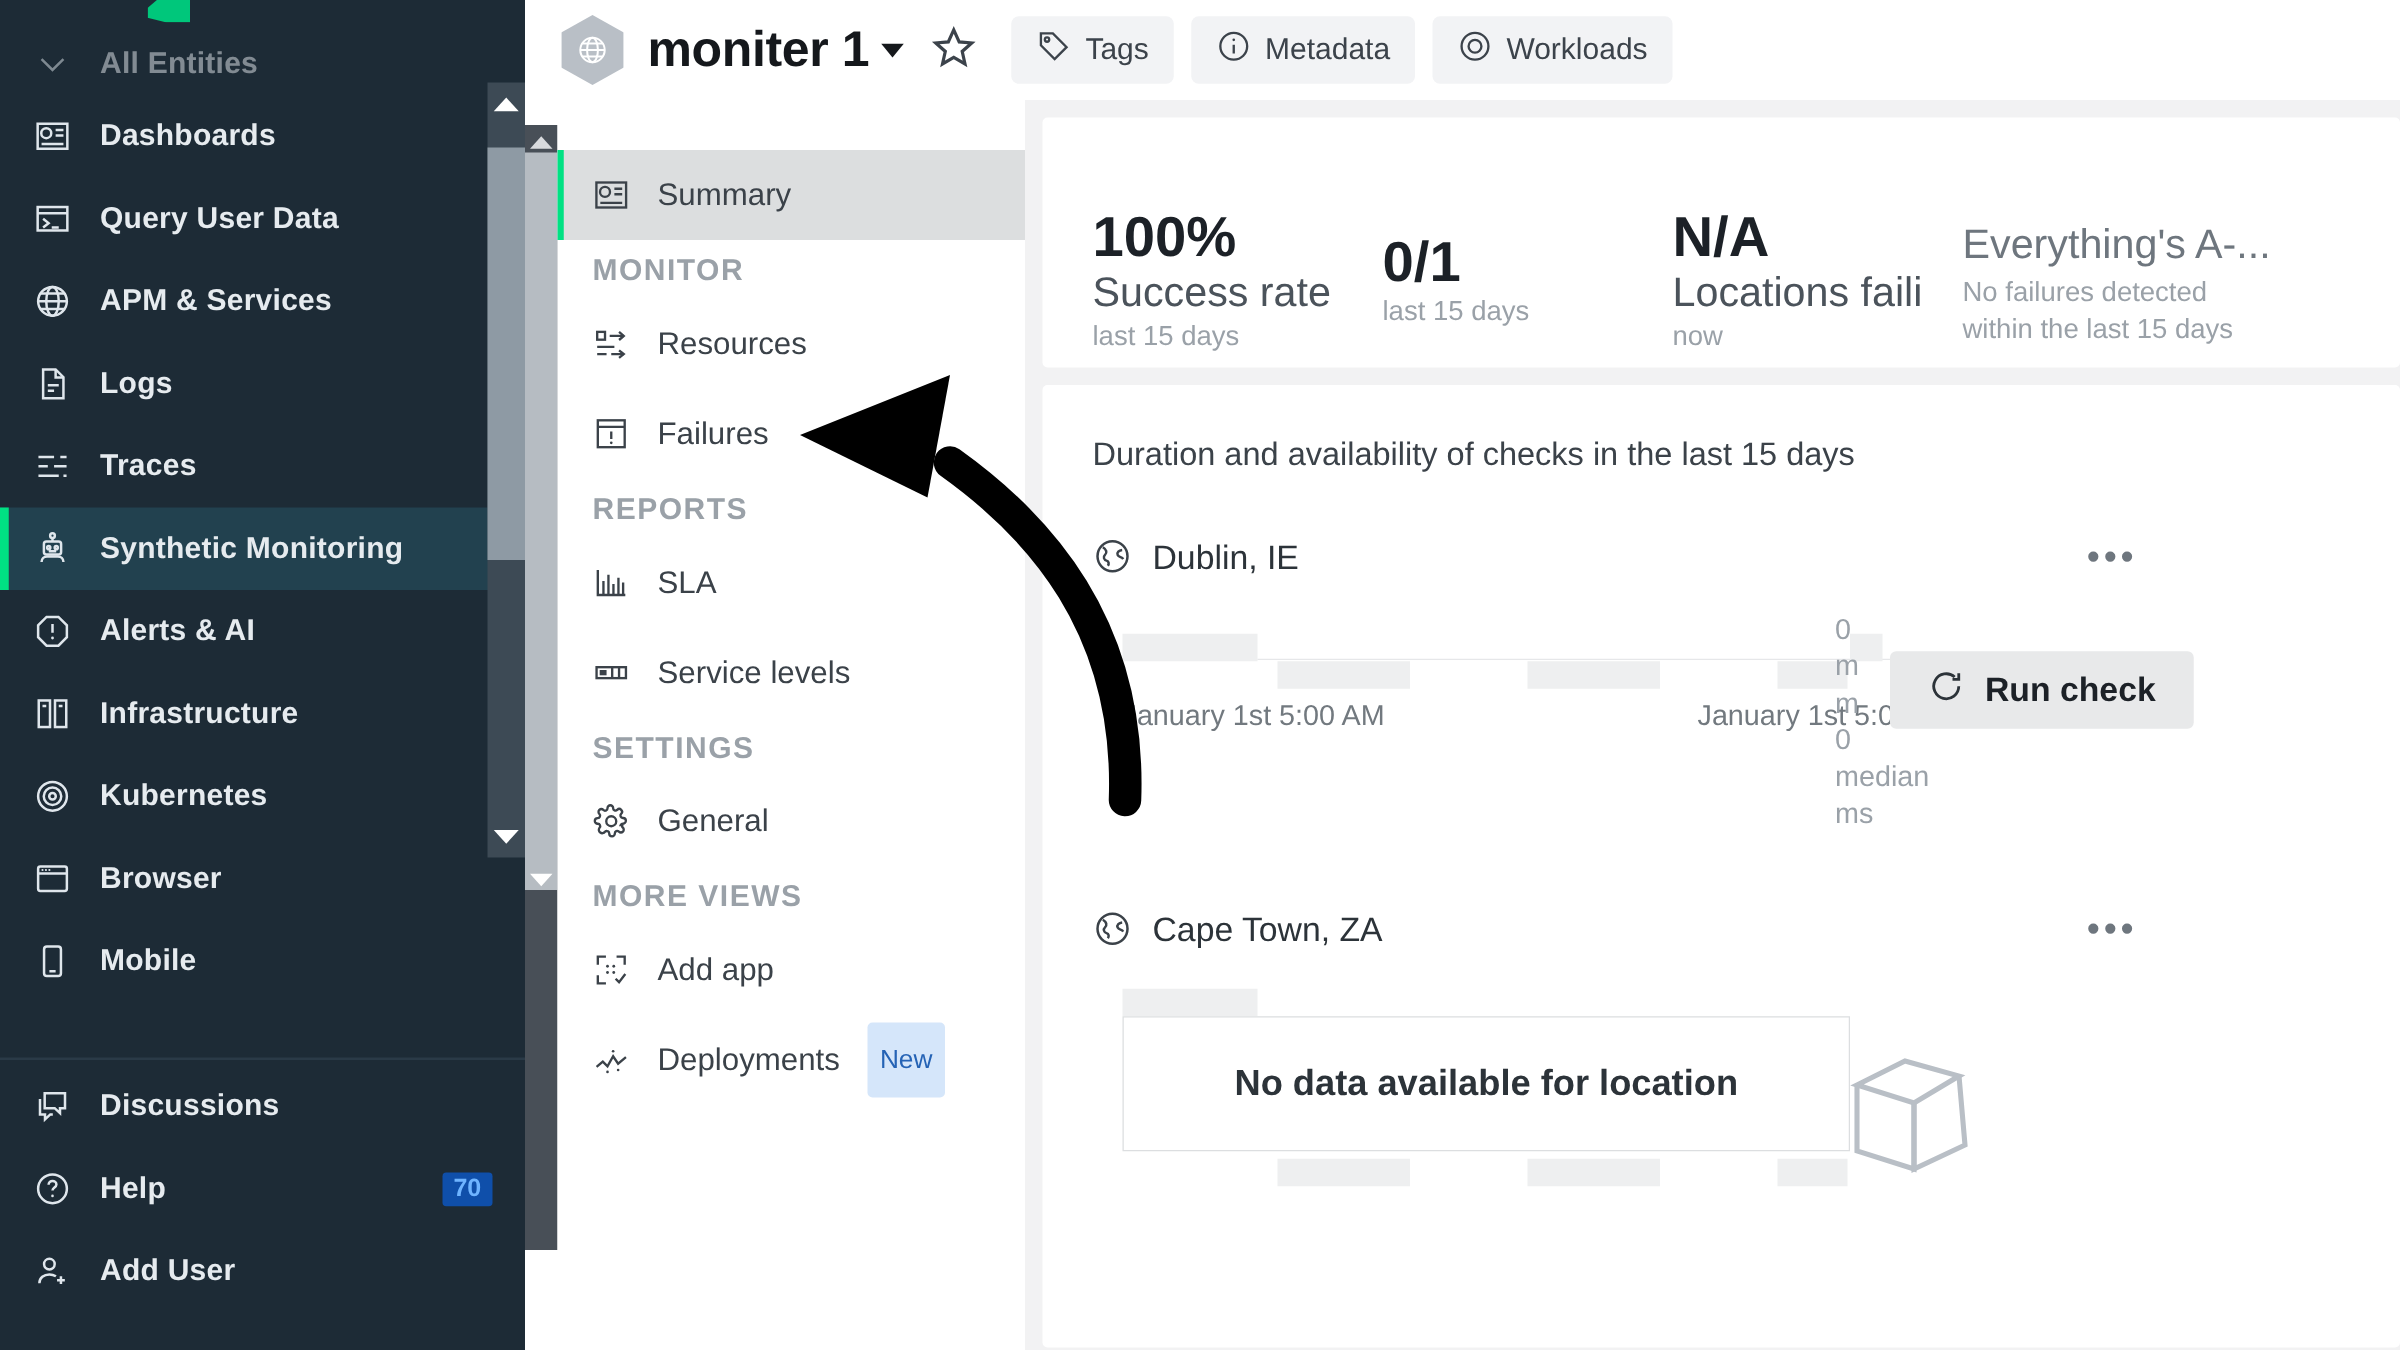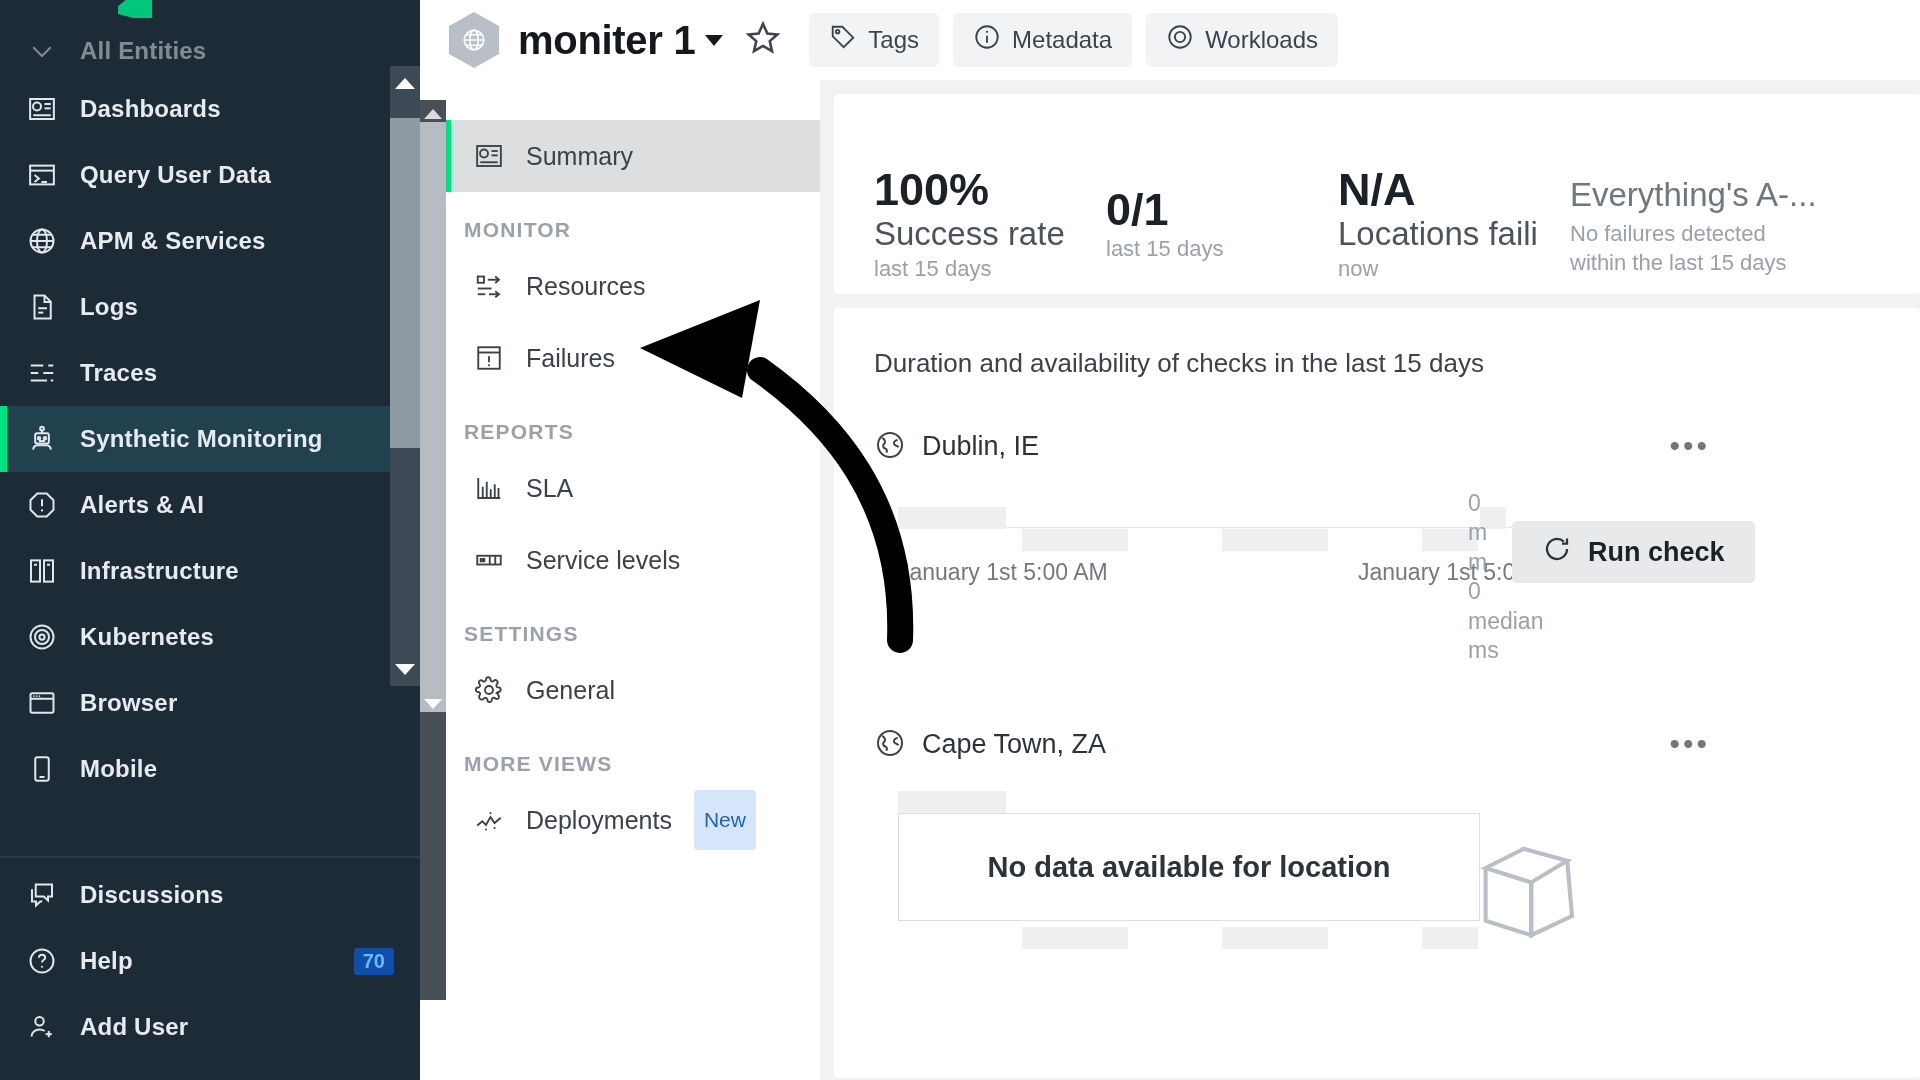--- a/index.html
+++ b/index.html
@@ -45,21 +45,21 @@
     width: 7px; background: #00e183;
   }
   .nav-ico {
     width: 40px; height: 40px; margin-right: 18px;
     display: flex; align-items: center; justify-content: center;
     flex: 0 0 40px;
   }
   .nav-ico svg { width: 30px; height: 30px; stroke: #dfe6ec; stroke-width: 1.6; fill: none; }
   .nav-lbl { font-size: 24px; font-weight: 700; letter-spacing: .2px; white-space: nowrap; }
   .nav-bottom {
-    position: absolute; left: 0; right: 0; bottom: 6px;
+    position: absolute; left: 0; right: 0; bottom: 16px;
     background: #1d2b36;
     padding-top: 6px;
   }
   .nav-bottom-sep {
     position: absolute; top: 0; left: 0; right: 0; height: 2px; background: #2a3a47;
   }
   .badge-count {
     margin-left: auto; margin-right: 26px;
     background: #0f4faa; color: #6fb4ff;
     font-size: 20px; font-weight: 700;
@@ -139,22 +139,22 @@
     color: #3b4249; position: relative; cursor: pointer;
   }
   .snav-item.active { background: #dcdedf; }
   .snav-item.active::before {
     content: ""; position: absolute; left: 0; top: 0; bottom: 0; width: 5px; background: #00e183;
   }
   .snav-ico { width: 34px; height: 34px; margin-right: 20px; flex: 0 0 34px; display:flex; align-items:center; justify-content:center; }
   .snav-ico svg { width: 30px; height: 30px; stroke: #3b4249; stroke-width: 1.5; fill: none; }
   .snav-lbl { font-size: 25px; }
   .snav-section {
-    font-size: 21px; letter-spacing: 1.2px; color: #9aa1a8; font-weight: 700;
-    padding-left: 18px; margin-top: 26px; margin-bottom: 8px;
+    font-size: 24px; letter-spacing: 1.2px; color: #9aa1a8; font-weight: 700;
+    padding-left: 28px; margin-top: 11px; margin-bottom: 8px;
   }
   .new-chip {
     margin-left: 22px; background: #d5e6fa; color: #2563b5;
     font-size: 21px; padding: 18px 10px; border-radius: 4px; font-weight: 400;
   }
 
   
   .main { flex: 1; position: relative; background: #f2f2f3; padding: 14px 0 0 14px; overflow: hidden; }
   .card {
     background: #ffffff; border-radius: 4px;
@@ -562,20 +562,33 @@
               <svg viewBox="0 0 24 24">
                   <circle cx="12" cy="12" r="3.2"></circle>
                   <path d="M19.1 14.4a1.5 1.5 0 0 0 .3 1.65l.06.06a1.8 1.8 0 1 1-2.55 2.55l-.06-.06a1.5 1.5 0 0 0-1.65-.3 1.5 1.5 0 0 0-.9 1.37v.17a1.8 1.8 0 1 1-3.6 0v-.09a1.5 1.5 0 0 0-.98-1.37 1.5 1.5 0 0 0-1.65.3l-.06.06A1.8 1.8 0 1 1 4.46 16.2l.06-.06a1.5 1.5 0 0 0 .3-1.65 1.5 1.5 0 0 0-1.37-.9h-.17a1.8 1.8 0 1 1 0-3.6h.09a1.5 1.5 0 0 0 1.37-.98 1.5 1.5 0 0 0-.3-1.65l-.06-.06A1.8 1.8 0 1 1 6.93 4.75l.06.06a1.5 1.5 0 0 0 1.65.3h.07a1.5 1.5 0 0 0 .9-1.37v-.17a1.8 1.8 0 1 1 3.6 0v.09a1.5 1.5 0 0 0 .9 1.37 1.5 1.5 0 0 0 1.65-.3l.06-.06a1.8 1.8 0 1 1 2.55 2.55l-.06.06a1.5 1.5 0 0 0-.3 1.65v.07a1.5 1.5 0 0 0 1.37.9h.17a1.8 1.8 0 1 1 0 3.6h-.09a1.5 1.5 0 0 0-1.37.9z"></path>
                 </svg>
             </span>
             <span class="snav-lbl">General</span>
           </div>
 
           <div class="snav-section">MORE VIEWS</div>
 
+          <div class="snav-item">
+            <span class="snav-ico">
+              <svg viewBox="0 0 24 24">
+                  <path d="M3.4 8.6V3.4h5.2M20.6 8.6V3.4h-5.2M3.4 15.4v5.2h5.2"></path>
+                  <polyline points="14.8,17.6 17,19.8 21,14.6"></polyline>
+                  <circle cx="9.6" cy="9.6" r="0.9" fill="#3b4249" stroke="none"></circle>
+                  <circle cx="13.6" cy="9.6" r="0.9" fill="#3b4249" stroke="none"></circle>
+                  <circle cx="9.6" cy="13.6" r="0.9" fill="#3b4249" stroke="none"></circle>
+                  <circle cx="13.6" cy="13.6" r="0.9" fill="#3b4249" stroke="none"></circle>
+                </svg>
+            </span>
+            <span class="snav-lbl">Add app</span>
+          </div>
 
           <div class="snav-item">
             <span class="snav-ico">
               <svg viewBox="0 0 24 24">
                   <polyline points="2.6,16.4 6.6,13 9.6,16 13.2,9.6 16.4,14.4 21.4,10.2"></polyline>
                   <circle cx="13.2" cy="6.4" r="0.85" fill="#3b4249" stroke="none"></circle>
                   <circle cx="9.6" cy="19.6" r="0.85" fill="#3b4249" stroke="none"></circle>
                   <circle cx="16.4" cy="18.4" r="0.85" fill="#3b4249" stroke="none"></circle>
                 </svg>
             </span>

